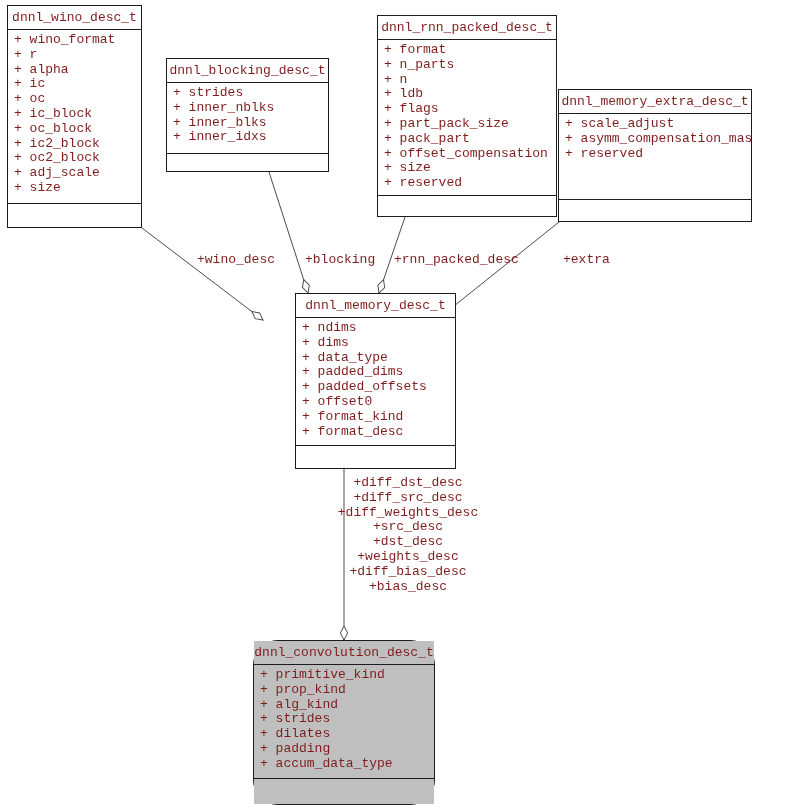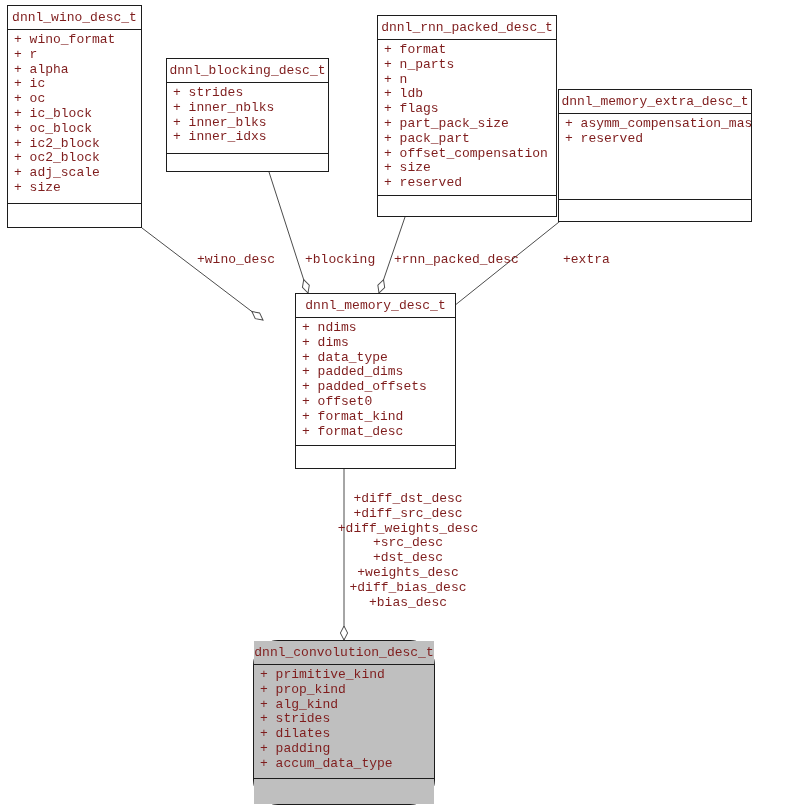--- a/index.html
+++ b/index.html
@@ -132,20 +132,21 @@
       <div class="uml-field">+ offset_compensation</div>
       <div class="uml-field">+ size</div>
       <div class="uml-field">+ reserved</div>
     </div>
     <div class="uml-footer"></div>
   </div>
 
   <div class="uml-box" style="left:558px; top:49px; width:194px; height:133px;margin-top:40px;">
     <div class="uml-title">dnnl_memory_extra_desc_t</div>
     <div class="uml-fields" style="height:85px;">
+      <div class="uml-field">+ scale_adjust</div>
       <div class="uml-field">+ asymm_compensation_mask</div>
       <div class="uml-field">+ reserved</div>
     </div>
     <div class="uml-footer"></div>
   </div>
 
   <div class="uml-box" style="left:263px; top:293px; width:161px; height:176px;margin-left:32px;">
     <div class="uml-title">dnnl_memory_desc_t</div>
     <div class="uml-fields" style="height:127px;">
       <div class="uml-field">+ ndims</div>
@@ -172,21 +173,21 @@
       <div class="uml-field">+ accum_data_type</div>
     </div>
     <div class="uml-footer"></div>
   </div>
 
   <div class="edge-label" style="left:197px; top:252px;text-align:right;">+wino_desc</div>
   <div class="edge-label" style="left:305px; top:252px;">+blocking</div>
   <div class="edge-label" style="left:394px; top:252px;">+rnn_packed_desc</div>
   <div class="edge-label" style="left:539px; top:252px;margin-left:24px;">+extra</div>
 
-  <div class="edge-label-stack" style="left:408px; top:492px;">
+  <div class="edge-label-stack" style="left:408px; top:476px;">
     <div>+diff_dst_desc</div>
     <div>+diff_src_desc</div>
     <div>+diff_weights_desc</div>
     <div>+src_desc</div>
     <div>+dst_desc</div>
     <div>+weights_desc</div>
     <div>+diff_bias_desc</div>
     <div>+bias_desc</div>
   </div>
 

